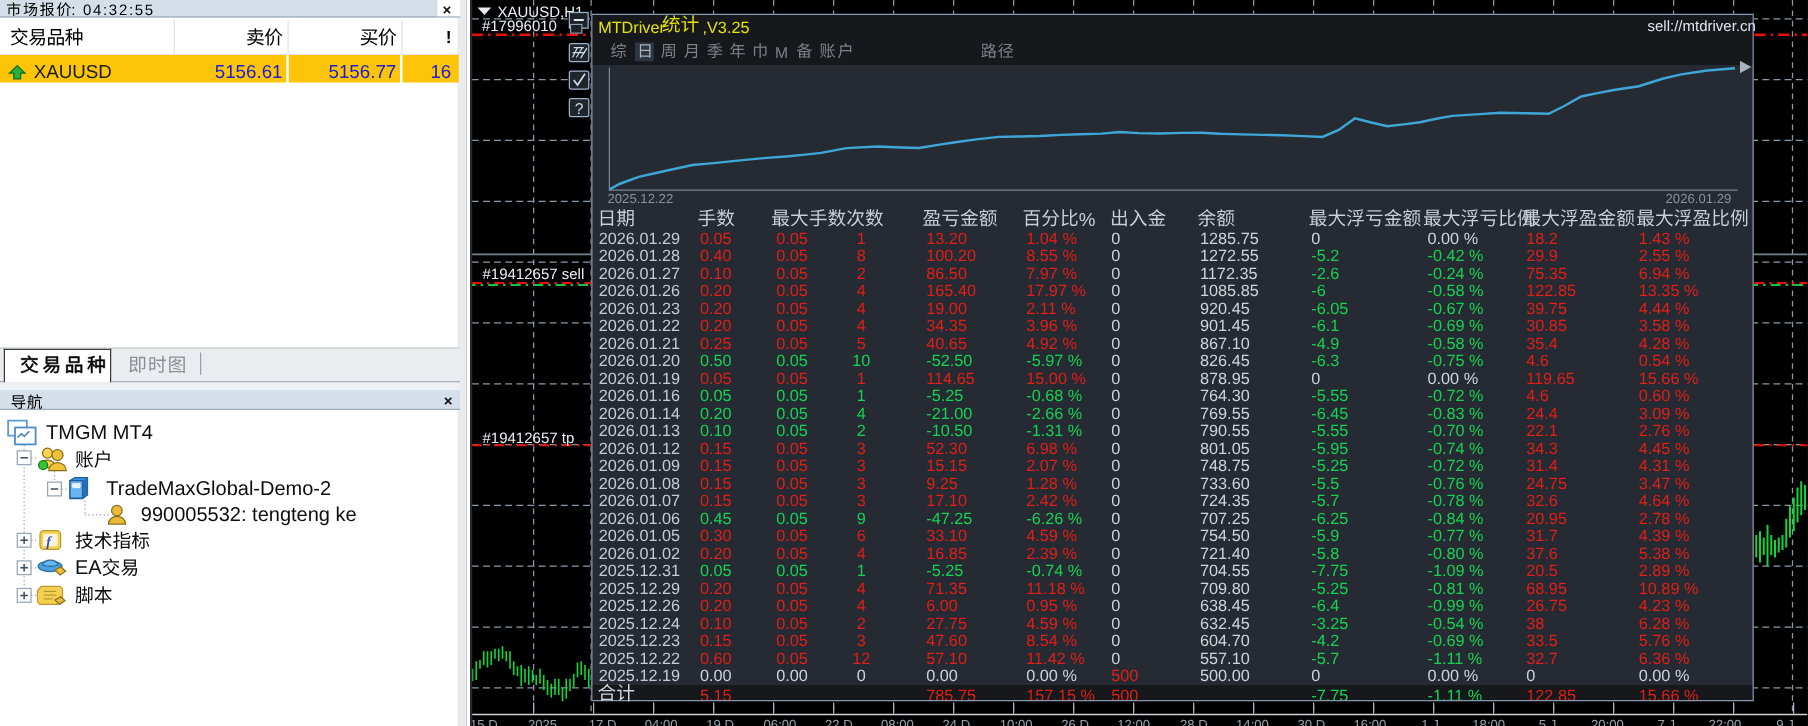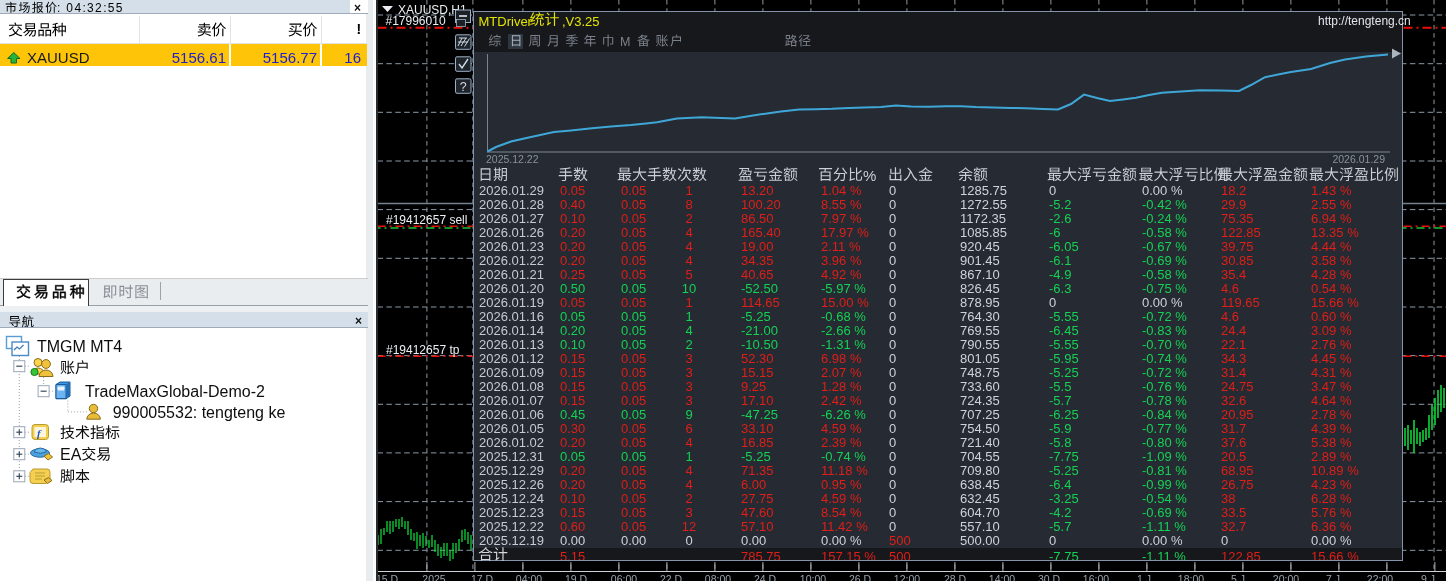--- a/index.html
+++ b/index.html
@@ -207,21 +207,21 @@
       <rect x="32" y="424.5" width="16.5" height="15" rx="3" fill="#f5d050" stroke="#b89b30"></rect>
       <rect x="34.5" y="427" width="11.5" height="10" rx="1" fill="#fdf6dc"></rect>
       <text x="37" y="436.5" font-size="11" font-weight="bold" font-style="italic" fill="#2255cc" font-family="Liberation Serif">f</text>
       <ellipse cx="40" cy="453" rx="9.5" ry="4.2" fill="#4aa3e0" stroke="#2a6a9a"></ellipse>
       <path d="M34 452 a6.5 5.5 0 0 1 12.5 0 a9 4 0 0 1 -12.5 0 z" fill="#66b8ee" stroke="#2a6a9a"></path>
       <path d="M44 456 l4.5 -2.5 l4 3.5 l-4.5 3 z" fill="#f0c23c" stroke="#8a6d1a"></path>
       <path d="M33 469 h14 a3 3 0 0 1 3 3 v8 l-4 3.5 h-13 a3 3 0 0 1 -3 -3 v-8 z" fill="#f5d050" stroke="#b89b30"></path>
       <path d="M35 473 h10 M35 476 h10 M35 479 h7" stroke="#b89b30" stroke-width="1" fill="none"></path>
       <path d="M44 480 l4.5 -2.5 l3.5 3 l-4.5 3 z" fill="#e8bc38" stroke="#8a6d1a"></path>
     </svg>
-<div class="a" style="left:1318px;top:13.5px;font-size:12px;color:#dfe5ec;z-index:5">http://tengteng.cn</div>
+<div class="a" style="left:1318px;top:13.5px;font-size:12px;color:#dfe5ec;z-index:5">sell://mtdriver.cn</div>
 <svg width="1446" height="581" viewBox="0 0 1446 581" style="z-index:7">
 <defs>
         <path id="g4e70" d="M531 -120C664 -60 801 16 883 77L931 20C846 -40 704 -116 571 -173ZM220 -595C289 -565 374 -517 416 -482L458 -539C415 -573 329 -618 261 -645ZM110 -449C178 -421 262 -375 304 -342L346 -398C303 -431 218 -474 151 -499ZM67 -301V-231H464C409 -106 295 -26 53 19C67 34 86 63 92 82C366 27 487 -74 543 -231H937V-301H563C585 -397 590 -510 594 -642H518C515 -506 511 -393 487 -301ZM849 -776V-774H111V-703H825C802 -650 773 -597 748 -559L809 -528C850 -586 895 -676 931 -758L876 -780L863 -776Z"></path>
         <path id="g4e8f" d="M132 -783V-712H866V-783ZM54 -544V-474H293C277 -390 255 -292 235 -225H246L750 -224C737 -81 722 -15 697 4C686 13 671 14 646 14C615 14 529 12 446 6C462 26 474 56 476 77C554 82 630 83 668 81C711 79 737 73 760 51C795 18 813 -64 830 -260C831 -271 833 -294 833 -294H336C349 -349 363 -414 376 -474H943V-544Z"></path>
         <path id="g4ea4" d="M318 -597C258 -521 159 -442 70 -392C87 -380 115 -351 129 -336C216 -393 322 -483 391 -569ZM618 -555C711 -491 822 -396 873 -332L936 -382C881 -445 768 -536 677 -598ZM352 -422 285 -401C325 -303 379 -220 448 -152C343 -72 208 -20 47 14C61 31 85 64 93 82C254 42 393 -16 503 -102C609 -16 744 42 910 74C920 53 941 22 958 5C797 -21 663 -74 559 -151C630 -220 686 -303 727 -406L652 -427C618 -335 568 -260 503 -199C437 -261 387 -336 352 -422ZM418 -825C443 -787 470 -737 485 -701H67V-628H931V-701H517L562 -719C549 -754 516 -809 489 -849Z"></path>
         <path id="g4ef7" d="M723 -451V78H800V-451ZM440 -450V-313C440 -218 429 -65 284 36C302 48 327 71 339 88C497 -30 515 -197 515 -312V-450ZM597 -842C547 -715 435 -565 257 -464C274 -451 295 -423 304 -406C447 -490 549 -602 618 -716C697 -596 810 -483 918 -419C930 -438 953 -465 970 -479C853 -541 727 -663 655 -784L676 -829ZM268 -839C216 -688 130 -538 37 -440C51 -423 73 -384 81 -366C110 -398 139 -435 166 -475V80H241V-599C279 -669 313 -744 340 -818Z"></path>
         <path id="g4f59" d="M647 -170C724 -107 817 -18 861 40L926 -4C880 -62 784 -148 708 -208ZM273 -205C219 -132 136 -56 57 -7C74 4 102 30 115 43C193 -12 283 -97 343 -179ZM503 -850C394 -709 202 -575 25 -499C44 -482 64 -457 77 -437C130 -463 185 -494 239 -529V-465H465V-338H95V-267H465V-11C465 4 460 8 444 9C427 10 370 10 309 8C321 28 335 60 339 80C419 81 469 79 500 67C533 55 544 34 544 -10V-267H913V-338H544V-465H760V-534H246C338 -595 427 -668 499 -745C625 -609 763 -522 927 -449C938 -471 959 -497 978 -513C809 -580 664 -664 544 -795L561 -817Z"></path>
         <path id="g4f8b" d="M690 -724V-165H756V-724ZM853 -835V-22C853 -6 847 -1 831 0C814 0 761 1 701 -2C712 20 723 52 727 72C803 73 854 71 883 58C912 47 924 25 924 -22V-835ZM358 -290C393 -263 435 -228 465 -199C418 -98 357 -22 285 23C301 37 323 63 333 81C487 -26 591 -235 625 -554L581 -565L568 -563H440C454 -612 466 -662 476 -714H645V-785H297V-714H403C373 -554 323 -405 250 -306C267 -295 296 -271 308 -260C352 -322 389 -403 419 -494H548C537 -411 518 -335 494 -268C465 -293 429 -320 399 -341ZM212 -839C173 -692 109 -548 33 -453C45 -434 65 -393 71 -376C96 -408 120 -444 142 -483V78H212V-626C238 -689 261 -755 280 -820Z"></path>
         <path id="g5165" d="M295 -755C361 -709 412 -653 456 -591C391 -306 266 -103 41 13C61 27 96 58 110 73C313 -45 441 -229 517 -491C627 -289 698 -58 927 70C931 46 951 6 964 -15C631 -214 661 -590 341 -819Z"></path>
         <path id="g51fa" d="M104 -341V21H814V78H895V-341H814V-54H539V-404H855V-750H774V-477H539V-839H457V-477H228V-749H150V-404H457V-54H187V-341Z"></path>

